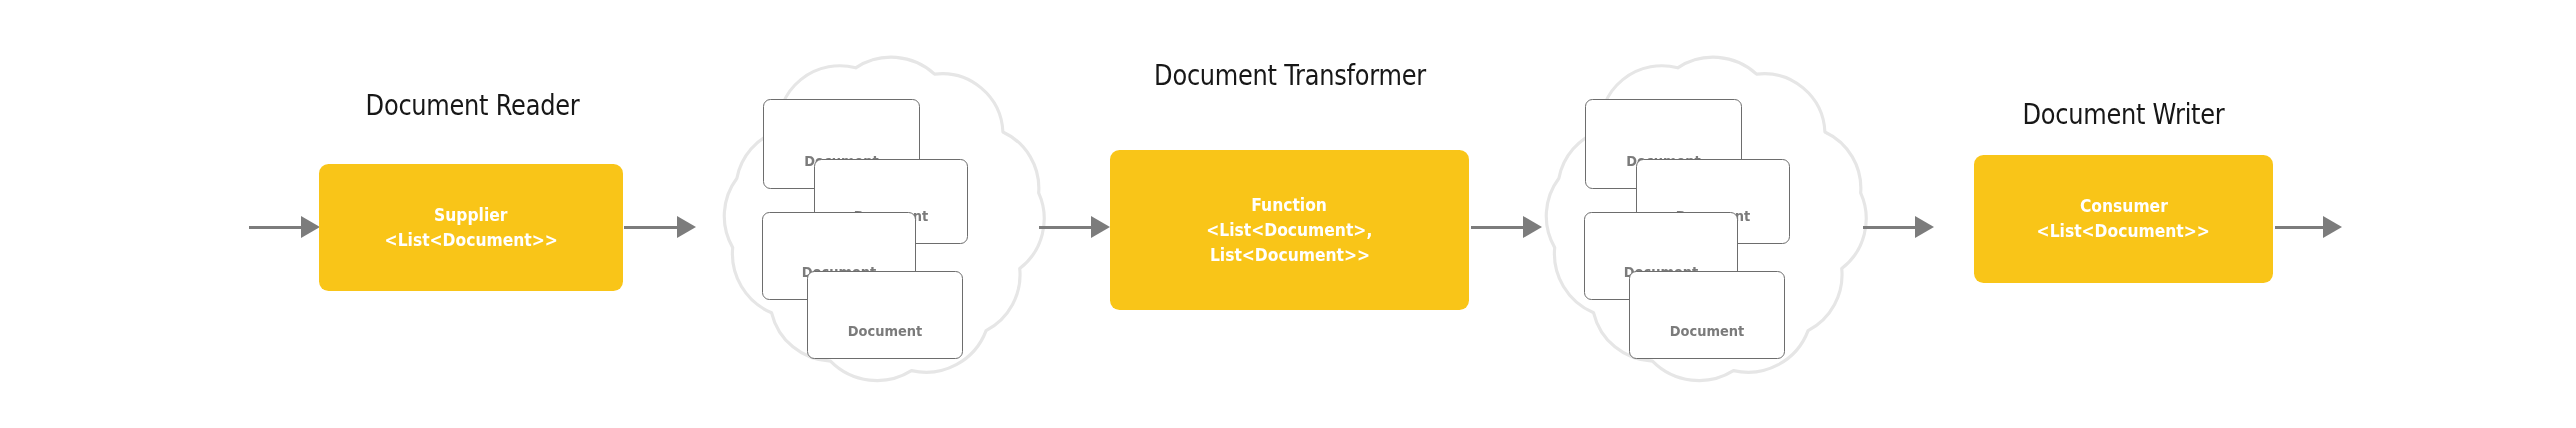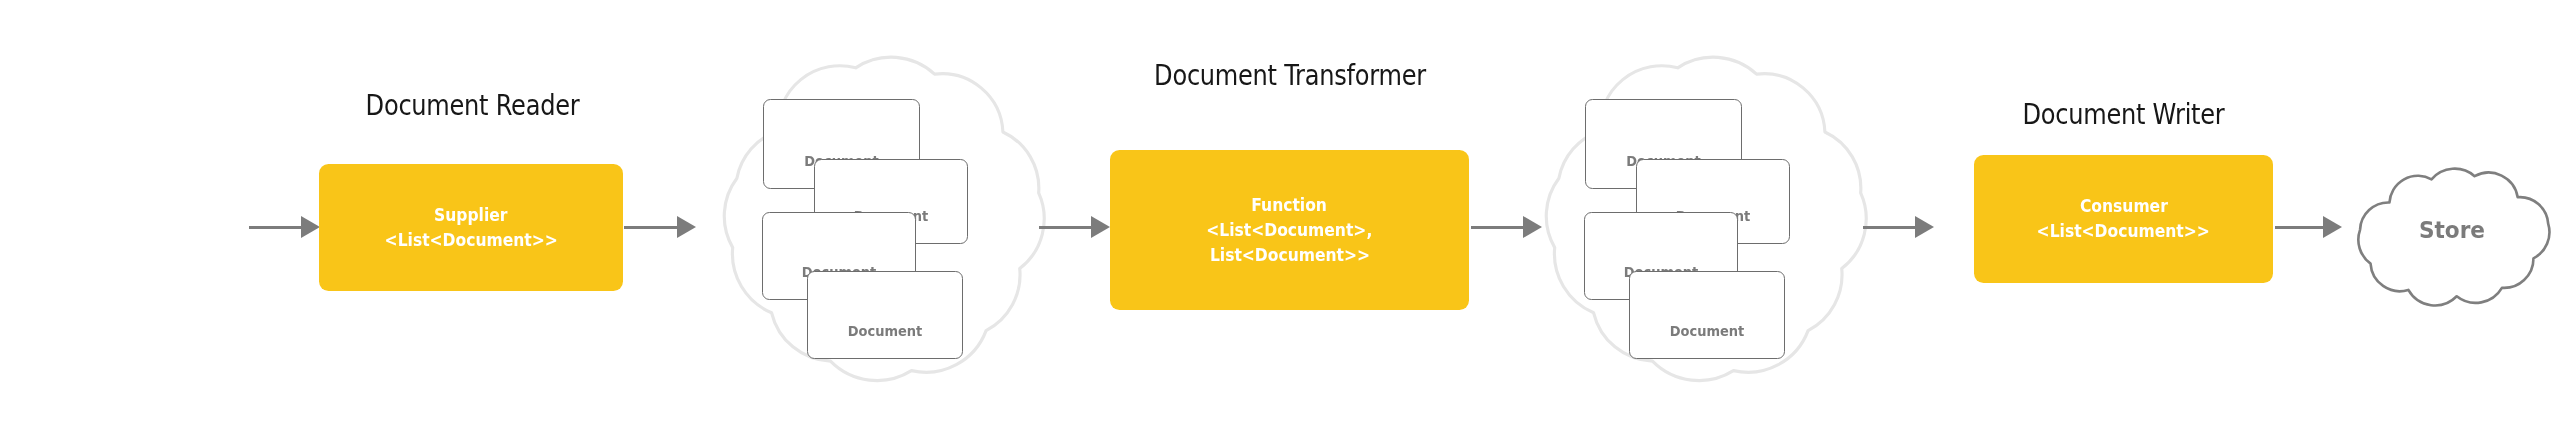--- a/index.html
+++ b/index.html
@@ -228,32 +228,15 @@
   <div class="proc-box" style="left:1974px; top:155px; width:299px; height:128px;">
     <span class="line">Consumer</span>
     <span class="line">&lt;List&lt;Document&gt;&gt;</span>
   </div>
 
   <div class="arrow" style="left:2275px; top:216px; width:68px; height:23px;">
     <div class="shaft" style="width:48px;"></div>
     <div class="head" style="left:48px;"></div>
   </div>
 
-  <div class="cloud-wrap" style="left:2339px; top:153px; width:226px; height:158px;">
-    <svg viewBox="0 0 430 300" preserveAspectRatio="none">
-      <path d="M 96 94
-               A 54 54 0 0 1 176 50
-               A 58 58 0 0 1 258 44
-               A 56 56 0 0 1 340 84
-               A 54 54 0 0 1 398 134
-               A 56 56 0 0 1 370 200
-               A 56 56 0 0 1 310 256
-               A 58 58 0 0 1 224 272
-               A 58 58 0 0 1 132 260
-               A 56 56 0 0 1 60 210
-               A 56 56 0 0 1 40 146
-               A 54 54 0 0 1 96 94 Z" fill="#ffffff" stroke="#7f7f7f" stroke-width="5" stroke-linejoin="round"></path>
-    </svg>
-    <div class="cloud-label" style="top:65px;">Store</div>
-  </div>
 
 </div>
 
 
 </body></html>

